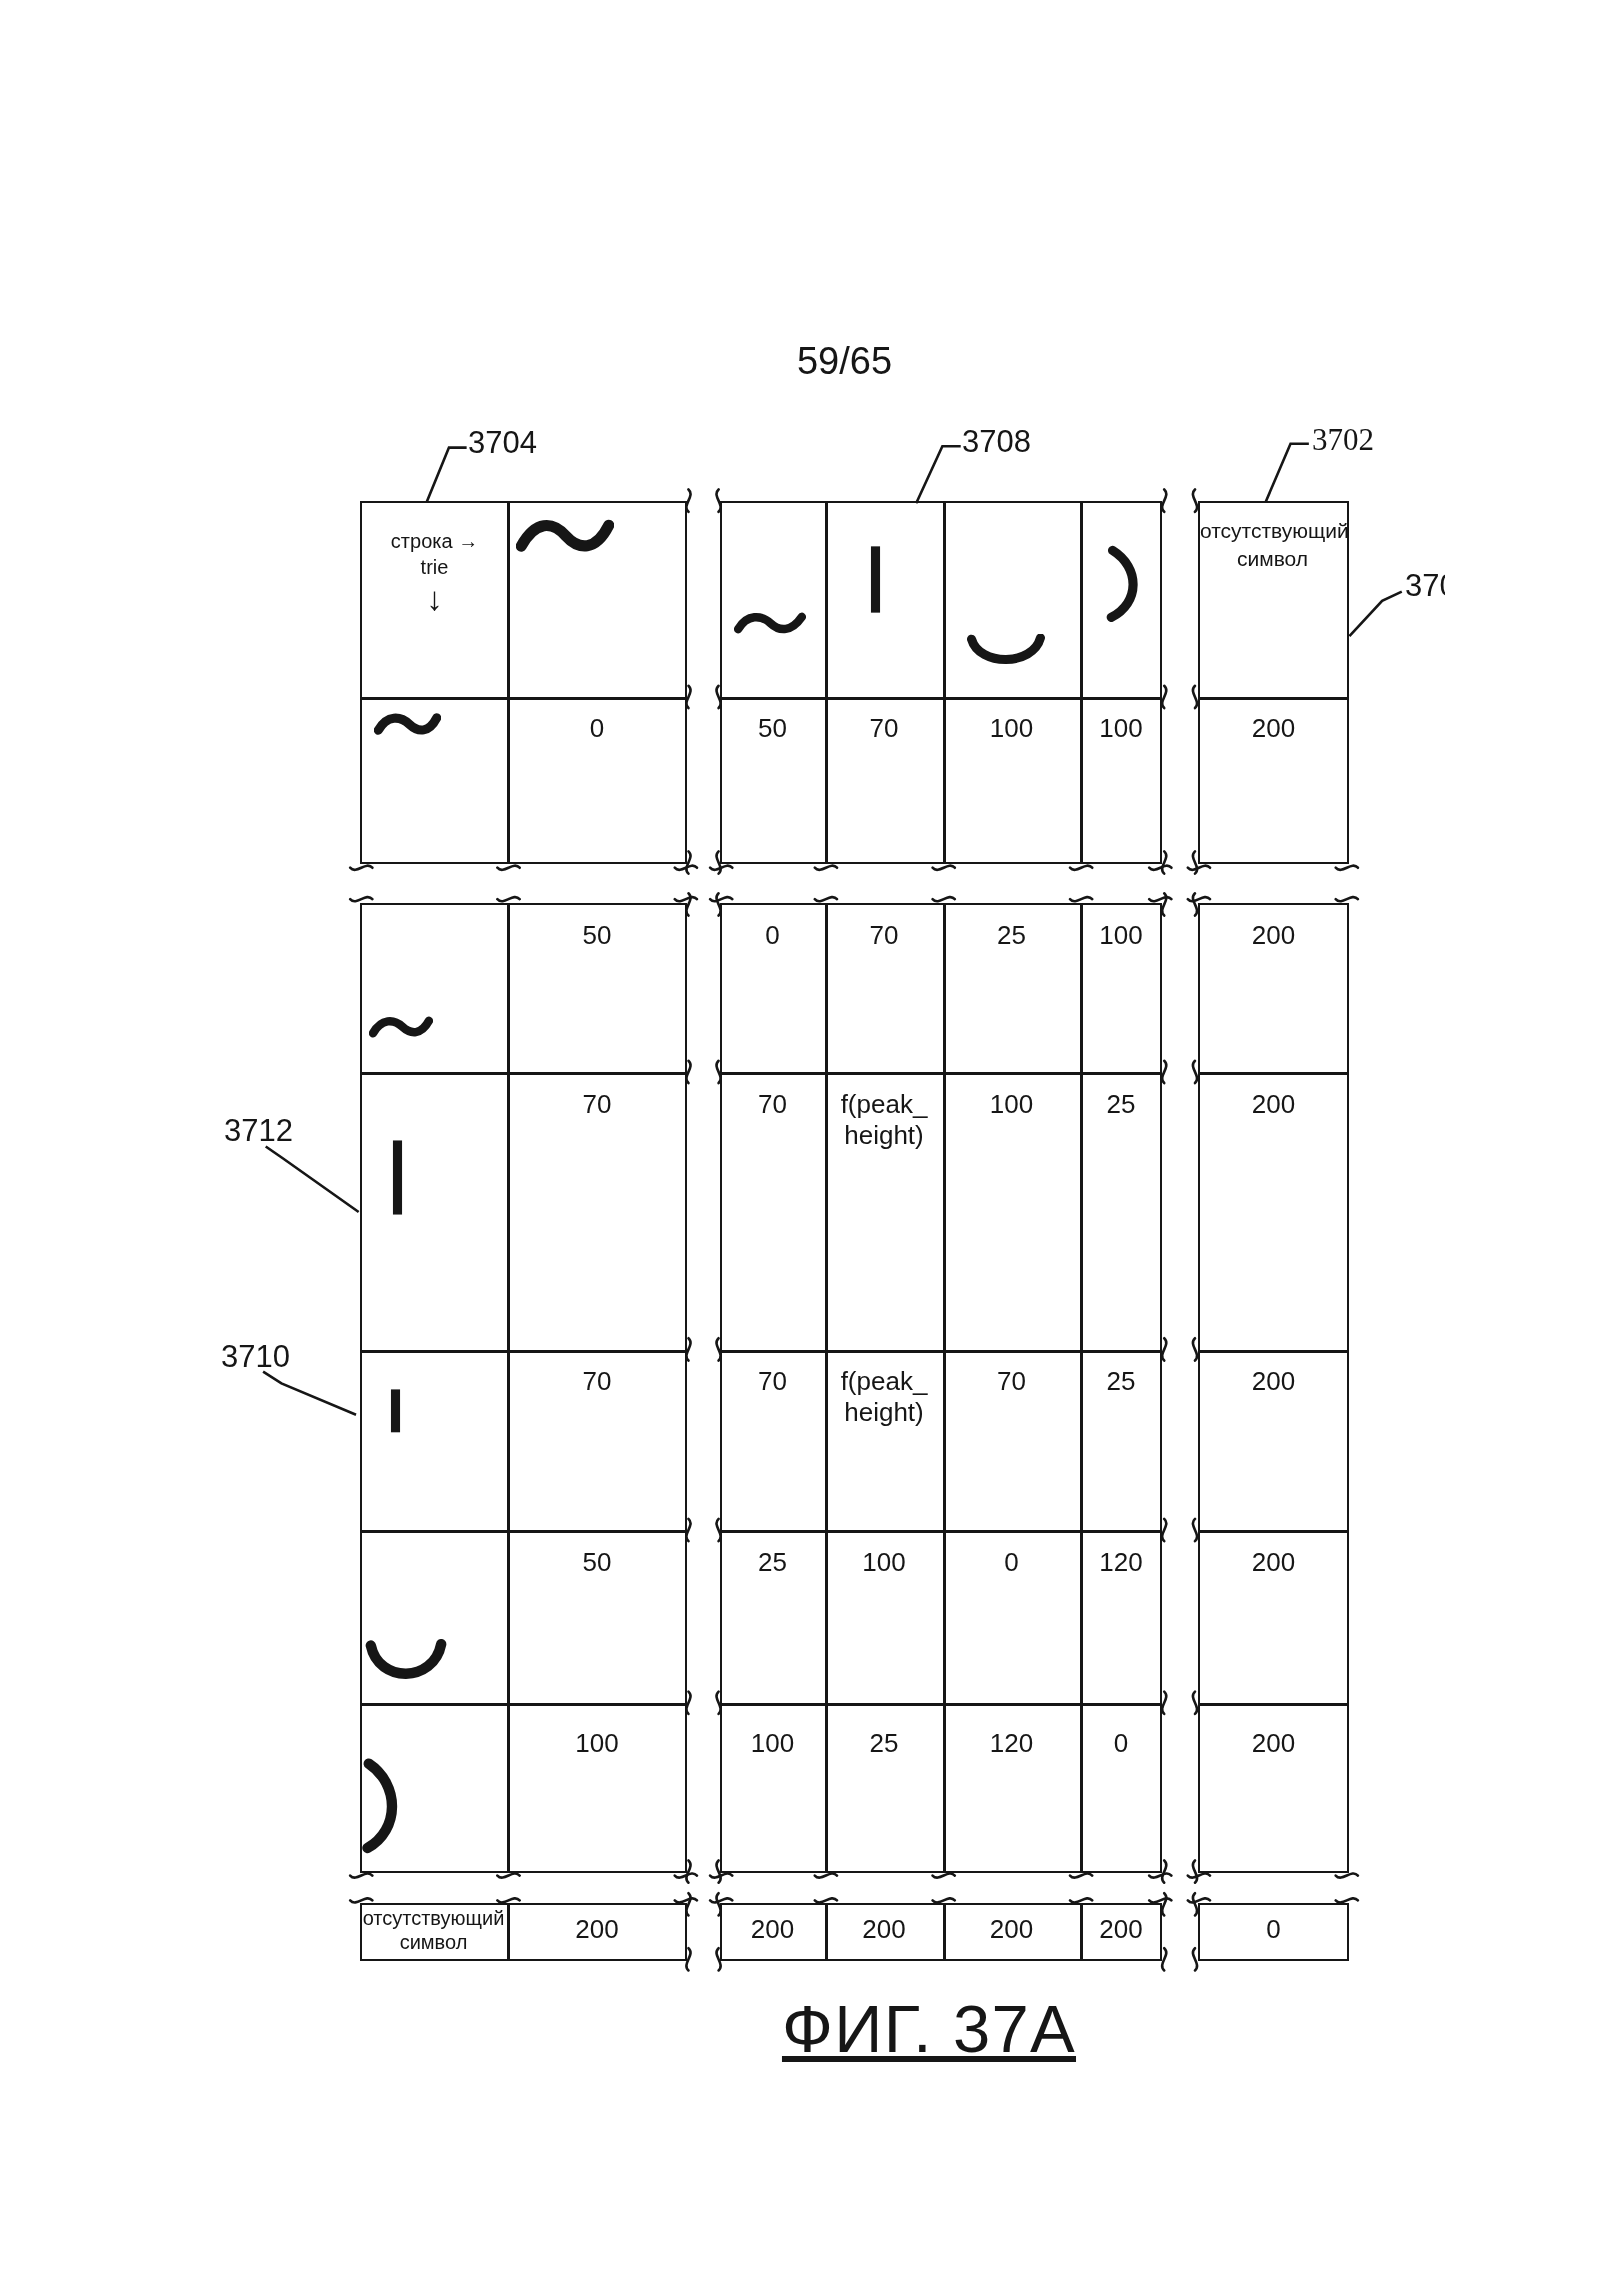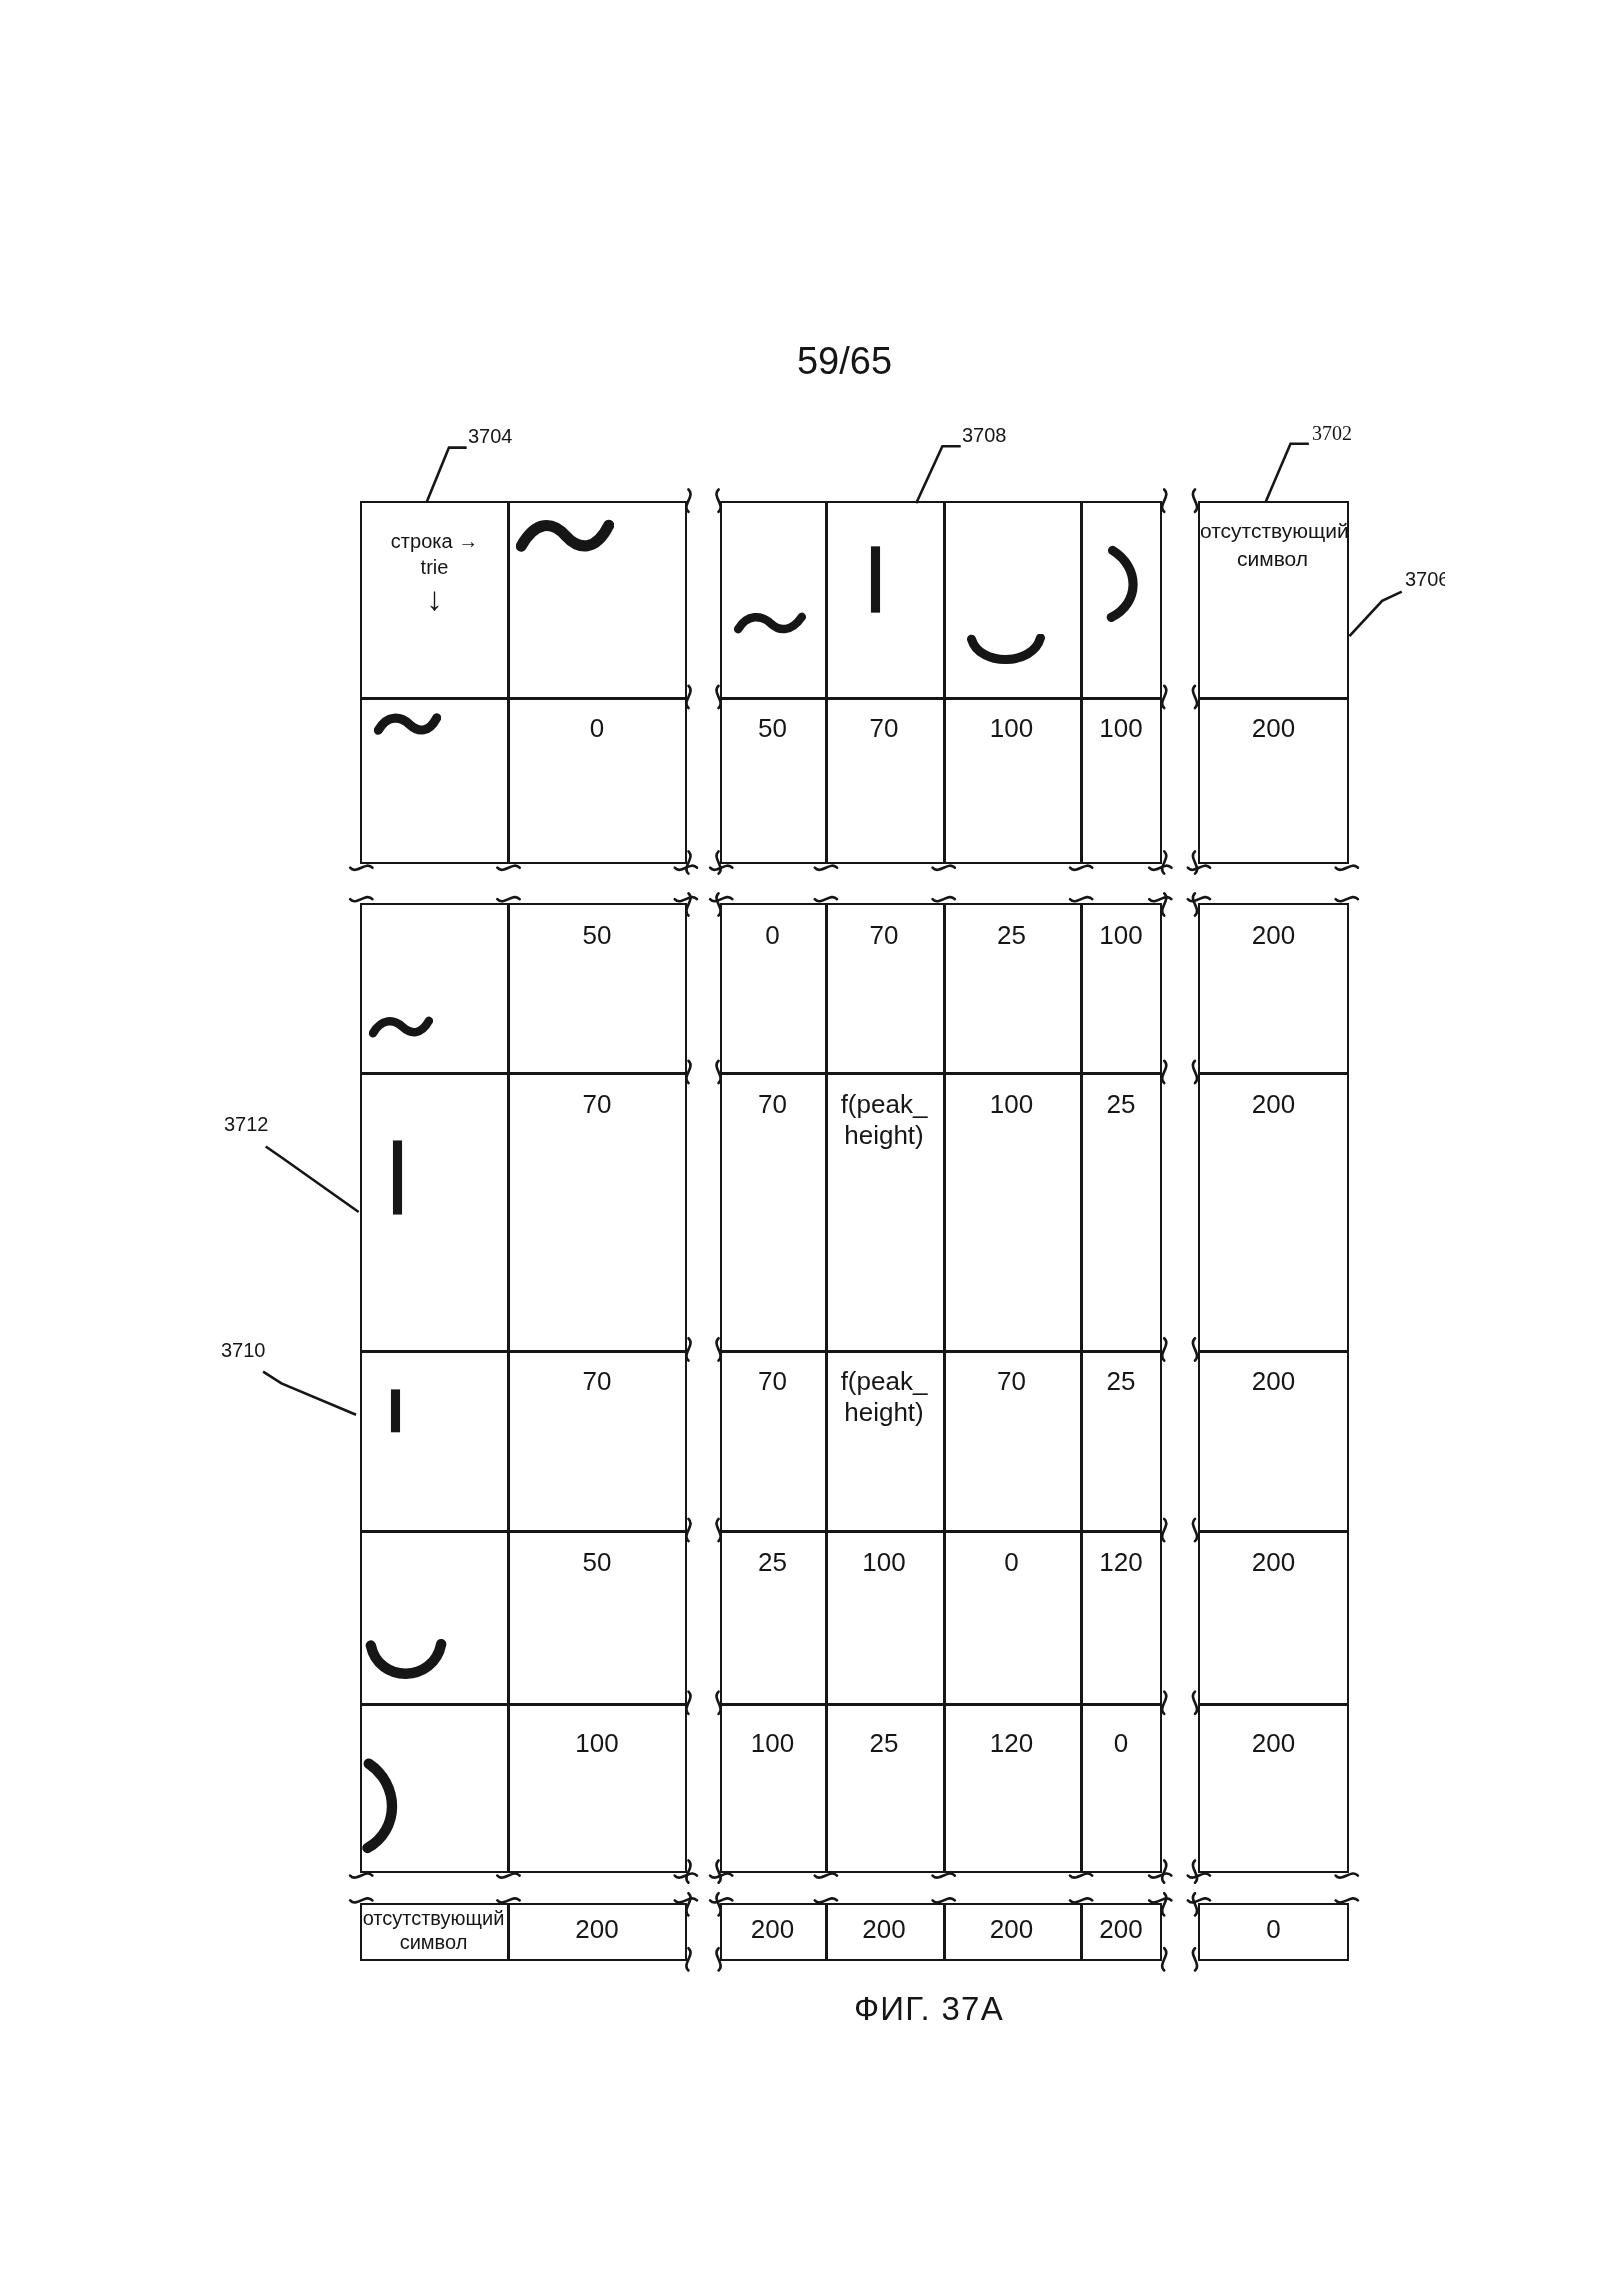--- a/index.html
+++ b/index.html
@@ -3,23 +3,23 @@
 <meta charset="utf-8">
 <style>
   html,body{margin:0;padding:0;background:#fff;}
   .page{position:relative;width:1445px;height:2295px;background:#fff;overflow:hidden;
         font-family:"Liberation Sans",sans-serif;color:#161616;}
   .blk{position:absolute;border:2.6px solid #161616;box-sizing:border-box;}
   .vln{position:absolute;width:2.6px;background:#161616;}
   .hln{position:absolute;height:2.6px;background:#161616;}
   .num{position:absolute;font-size:26px;text-align:center;white-space:nowrap;}
   .fcell{line-height:31px;}
-  .lbl{position:absolute;font-size:20px;white-space:nowrap;}
+  .lbl{position:absolute;font-size:31px;white-space:nowrap;}
   .sheet{position:absolute;left:740px;top:340px;width:209px;text-align:center;font-size:38px;}
-  .caption{position:absolute;left:759px;top:1990px;width:340px;text-align:center;font-size:33px;letter-spacing:1.3px;}
+  .caption{position:absolute;left:759px;top:1990px;width:340px;text-align:center;font-size:67px;letter-spacing:1.3px;text-decoration:underline;}
   .corner{position:absolute;left:365px;top:528px;width:139px;text-align:center;}
   .corner .t{font-size:20px;line-height:26px;}
   .corner .a{font-size:33px;line-height:37px;}
   .hmiss{position:absolute;left:1200px;top:517px;width:145px;text-align:center;font-size:21px;line-height:28px;}
   .bmiss{position:absolute;left:361px;top:1907px;width:145px;text-align:center;font-size:20px;line-height:23.6px;}
   .sym{position:absolute;}
   svg.overlay{position:absolute;left:0;top:0;z-index:6;pointer-events:none;}
   .txt{z-index:5;}
 </style>
 </head>

